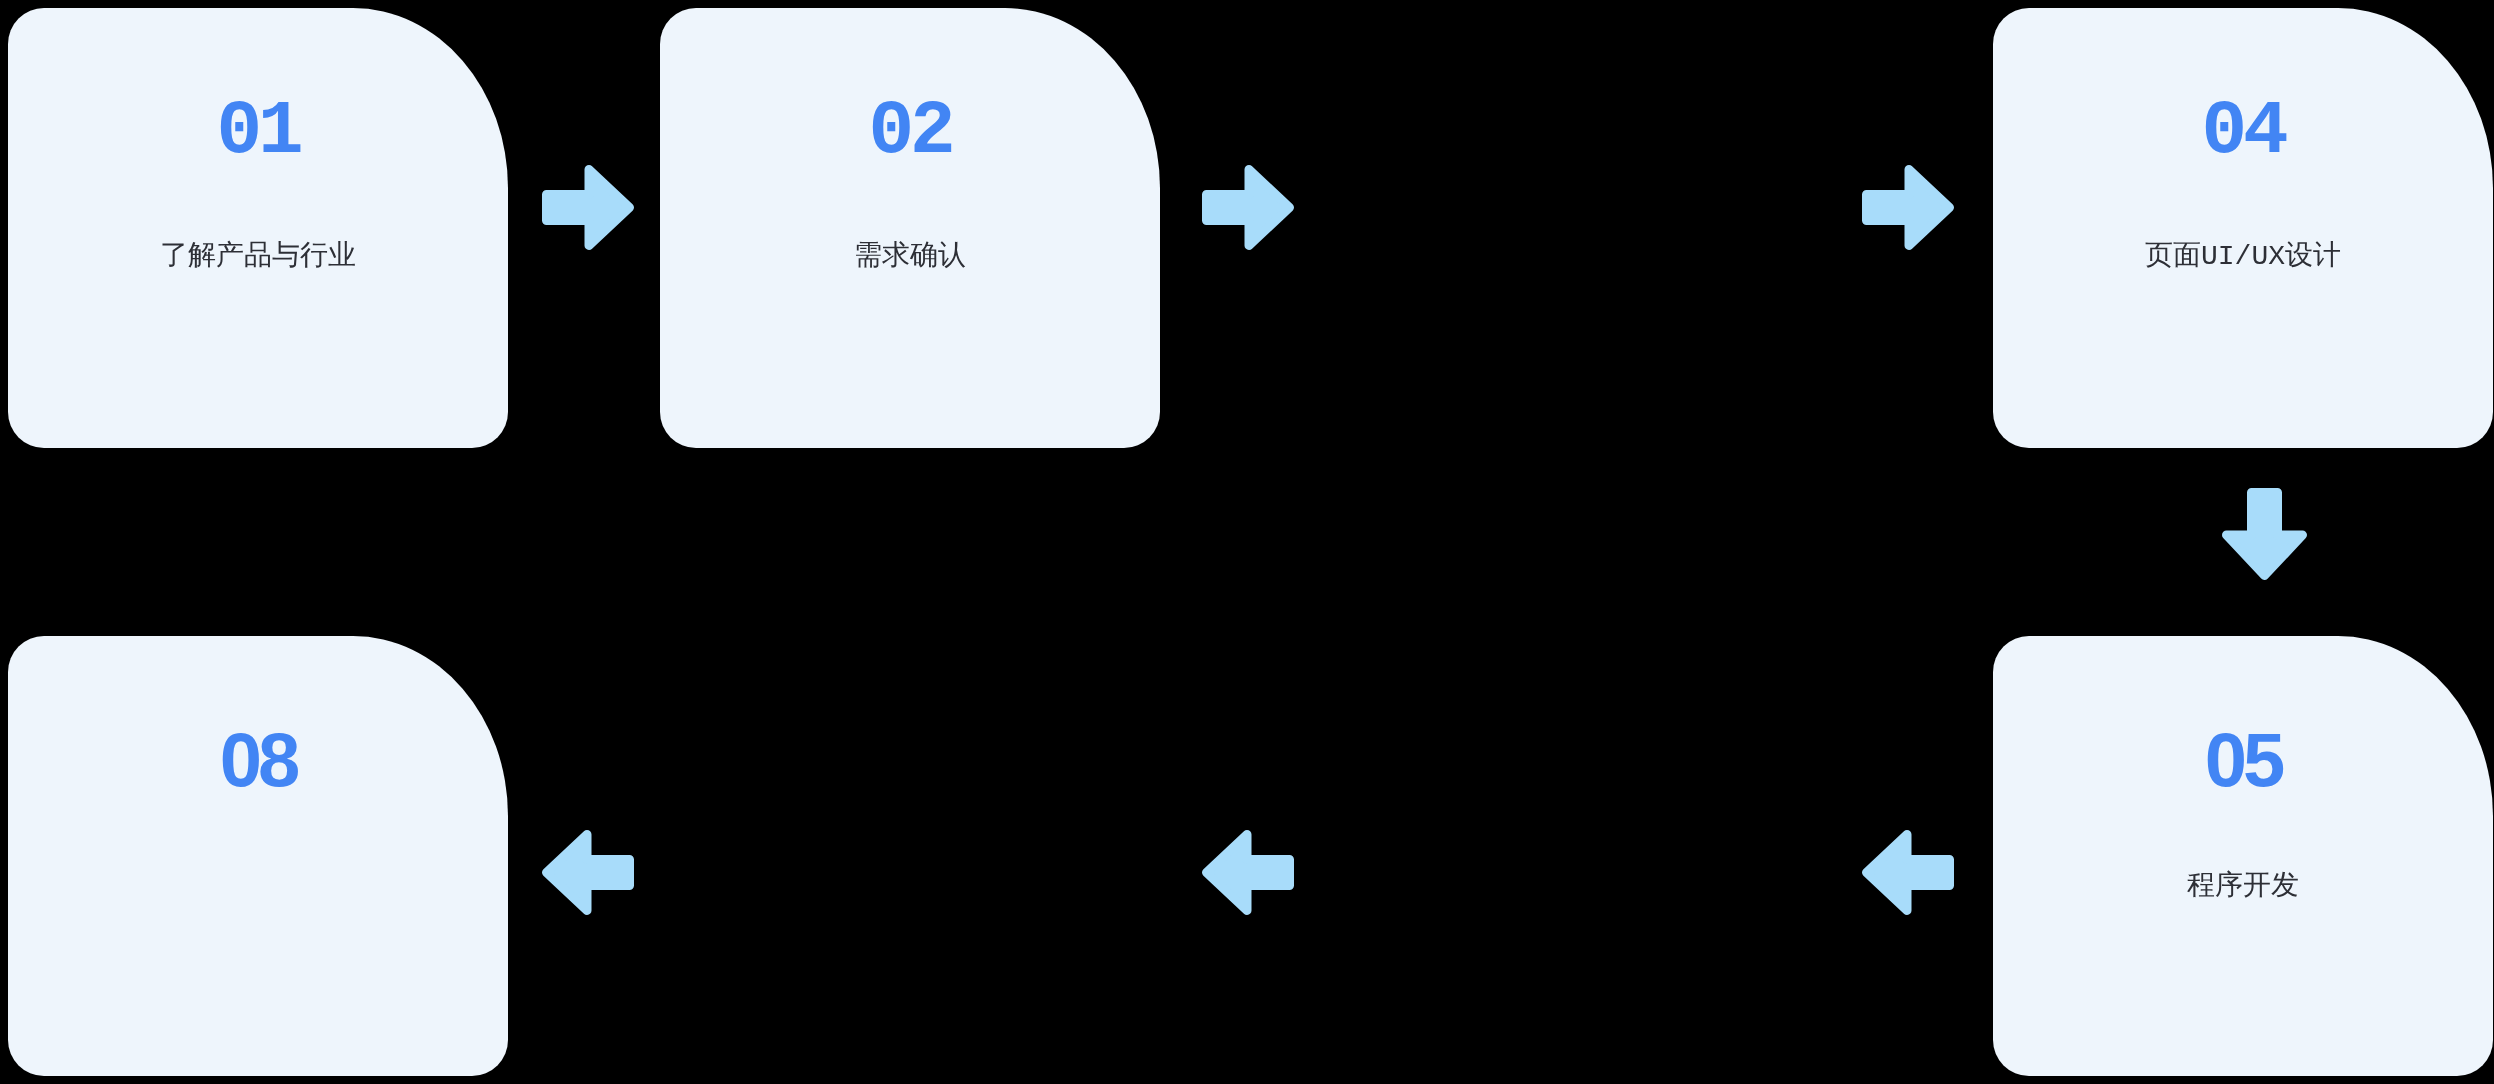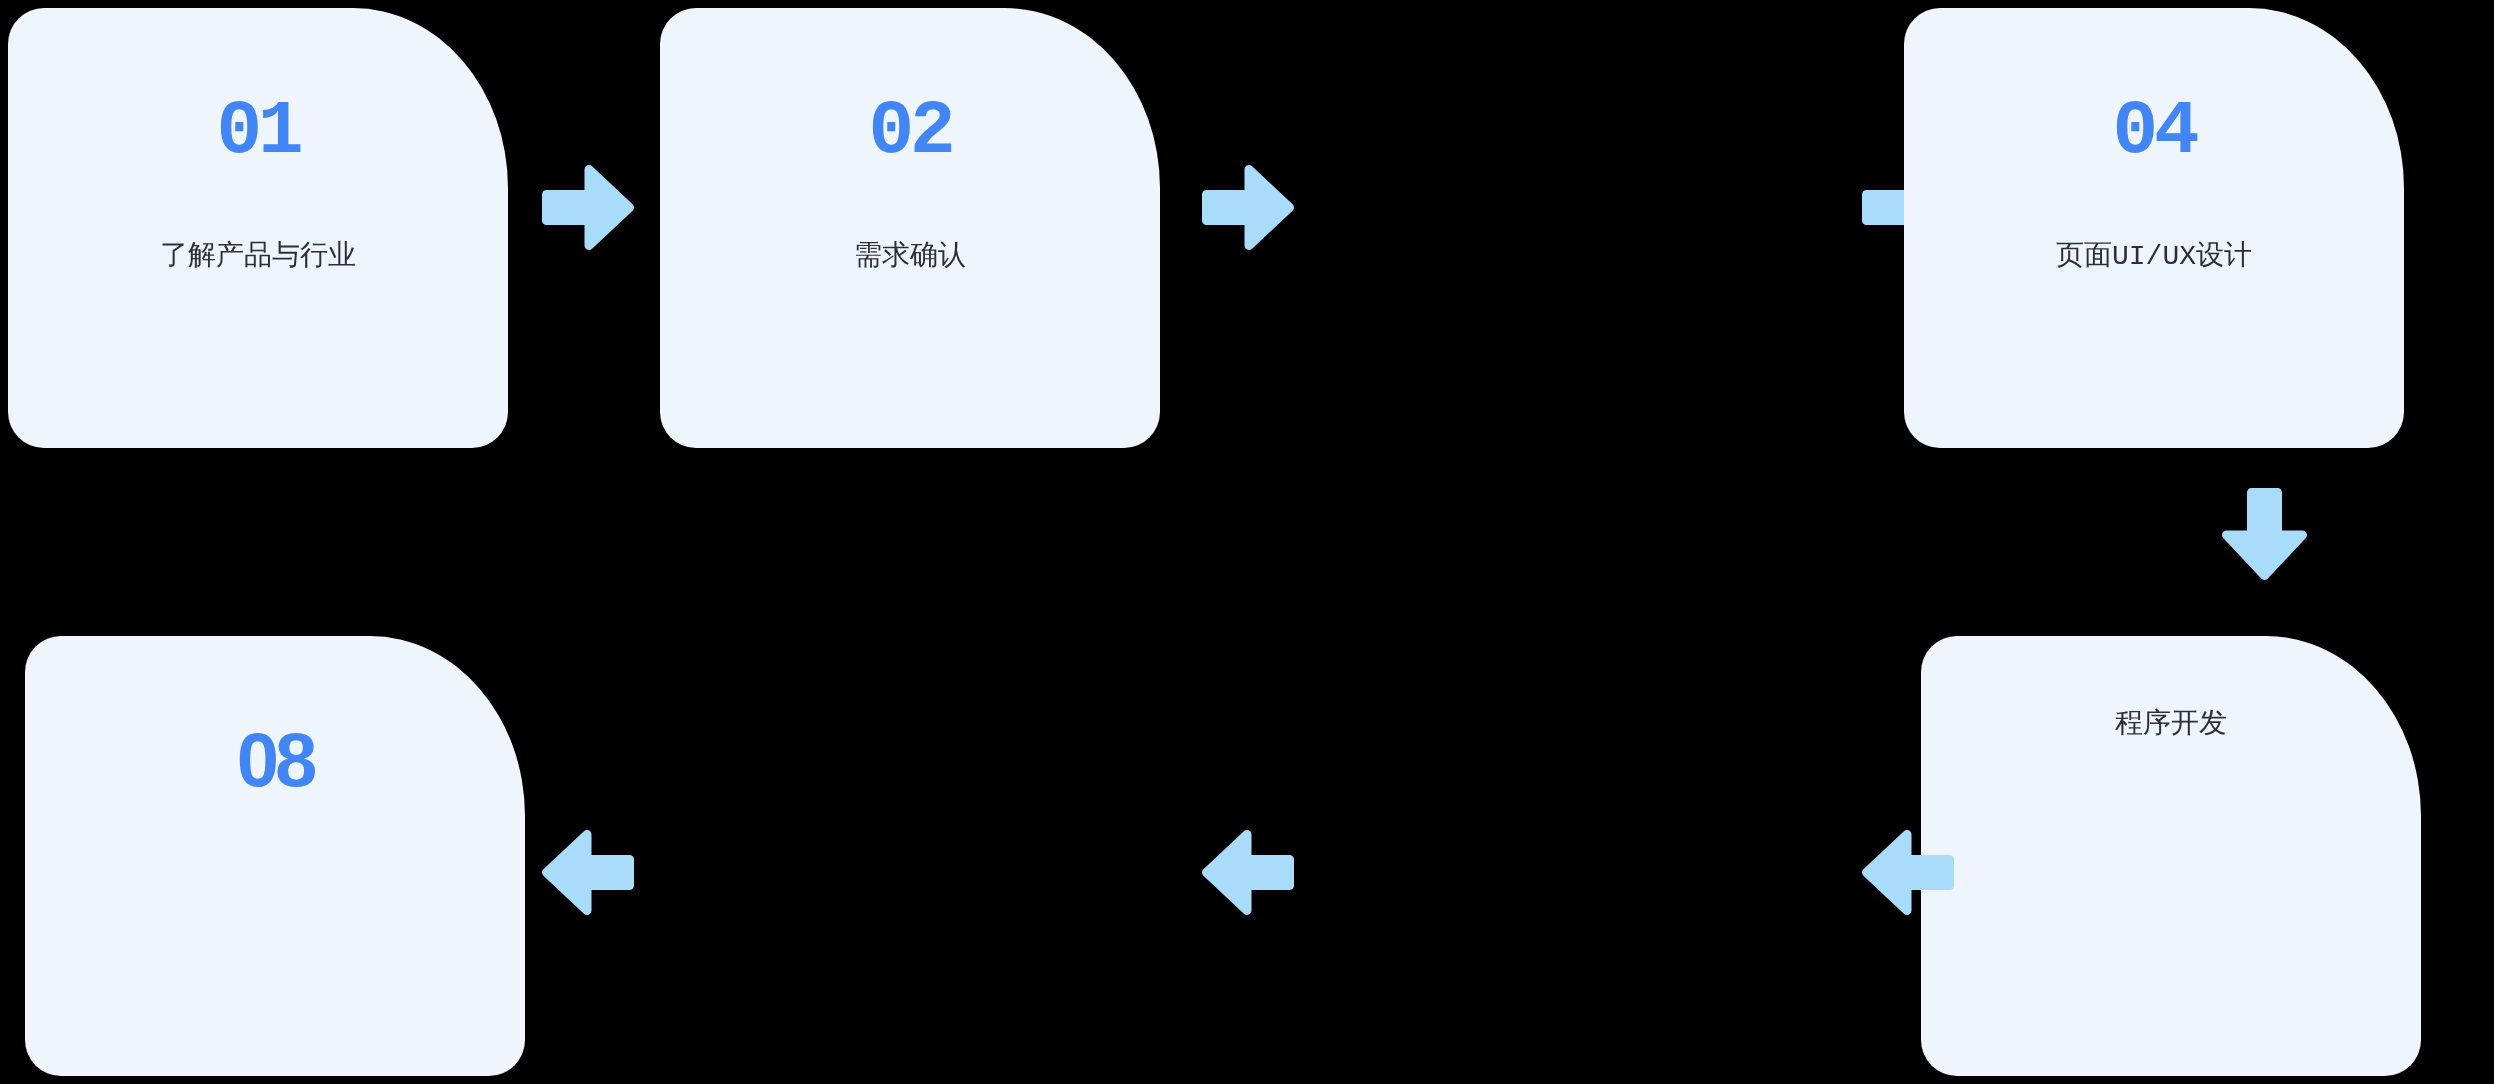--- a/index.html
+++ b/index.html
@@ -24,25 +24,25 @@
   .card {
     position: absolute;
     width: 500px;
     height: 440px;
     background: var(--card-bg);
     border-radius: 36px;
     border-top-right-radius: 155px 180px;
     text-align: center;
   }
   .r1 { top: 8px; font-family: Liberation Mono, monospace; }
-  .r2 { top: 636px; margin-left: 17px; }
+  .r2 { top: 636px; }
   .c1 { left: 8px; }
   .c2 { left: 660px; }
   .c3 { left: 1328px; }
-  .c4 { left: 1904px; text-align: center; }
+  .c4 { left: 1993px; text-align: center; }
 
   .num {
     margin-top: 86px;
     font-size: 76px;
     line-height: 1;
     font-weight: bold;
     letter-spacing: -4px;
     color: var(--number);
   }
   .label {
@@ -101,20 +101,21 @@
   <div class="card r1 c4">
     <div class="num">04</div>
     <div class="label">页面UI/UX设计</div>
   </div>
 
   <svg class="arrow adown" width="85" height="92" viewBox="0 0 85 92">
     <path d="M29.5,4.5 V47 H4.5 L42.5,87.5 L80.5,47 H55.5 V4.5 Z"></path>
   </svg>
 
   <div class="card r2 c4">
+    <div class="num">05</div>
     <div class="label">程序开发</div>
   </div>
 
   <svg class="arrow g3 arow2" width="92" height="85" viewBox="0 0 92 85">
     <path d="M87.5,29.5 H45 V4.5 L4.5,42.5 L45,80.5 V55.5 H87.5 Z"></path>
   </svg>
 
 
   <svg class="arrow g2 arow2" width="92" height="85" viewBox="0 0 92 85">
     <path d="M87.5,29.5 H45 V4.5 L4.5,42.5 L45,80.5 V55.5 H87.5 Z"></path>

